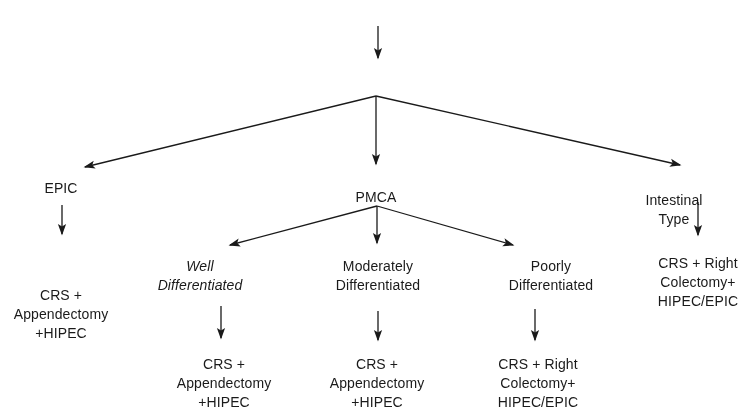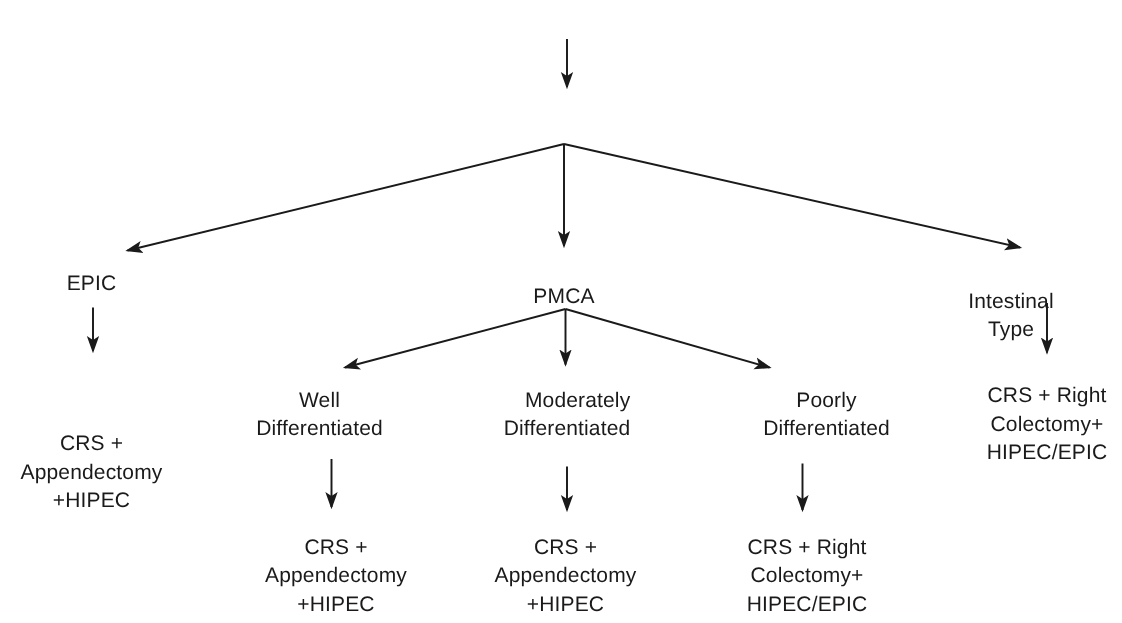--- a/index.html
+++ b/index.html
@@ -61,24 +61,24 @@
   </svg>
 
 
 
   <div class="node" style="left:61px; top:179px;">EPIC</div>
 
   <div class="node" style="left:376px; top:188px;">PMCA</div>
 
   <div class="node" style="left:674px; top:178px;margin-top:13px;">Intestinal Type</div>
 
-  <div class="node" style="left:213px; top:257px;">Well
+  <div class="node" style="left:200px; top:257px;font-style:italic;">Well
 Differentiated</div>
 
-  <div class="node" style="left:378px; top:257px;text-align:right;">Moderately
+  <div class="node" style="left:378px; top:257px;">Moderately
 Differentiated</div>
 
   <div class="node" style="left:531px; top:257px;margin-left:20px;">Poorly
 Differentiated</div>
 
   <div class="node" style="left:61px; top:286px;">CRS +
 Appendectomy
 +HIPEC</div>
 
   <div class="node" style="left:698px; top:254px;">CRS + Right

